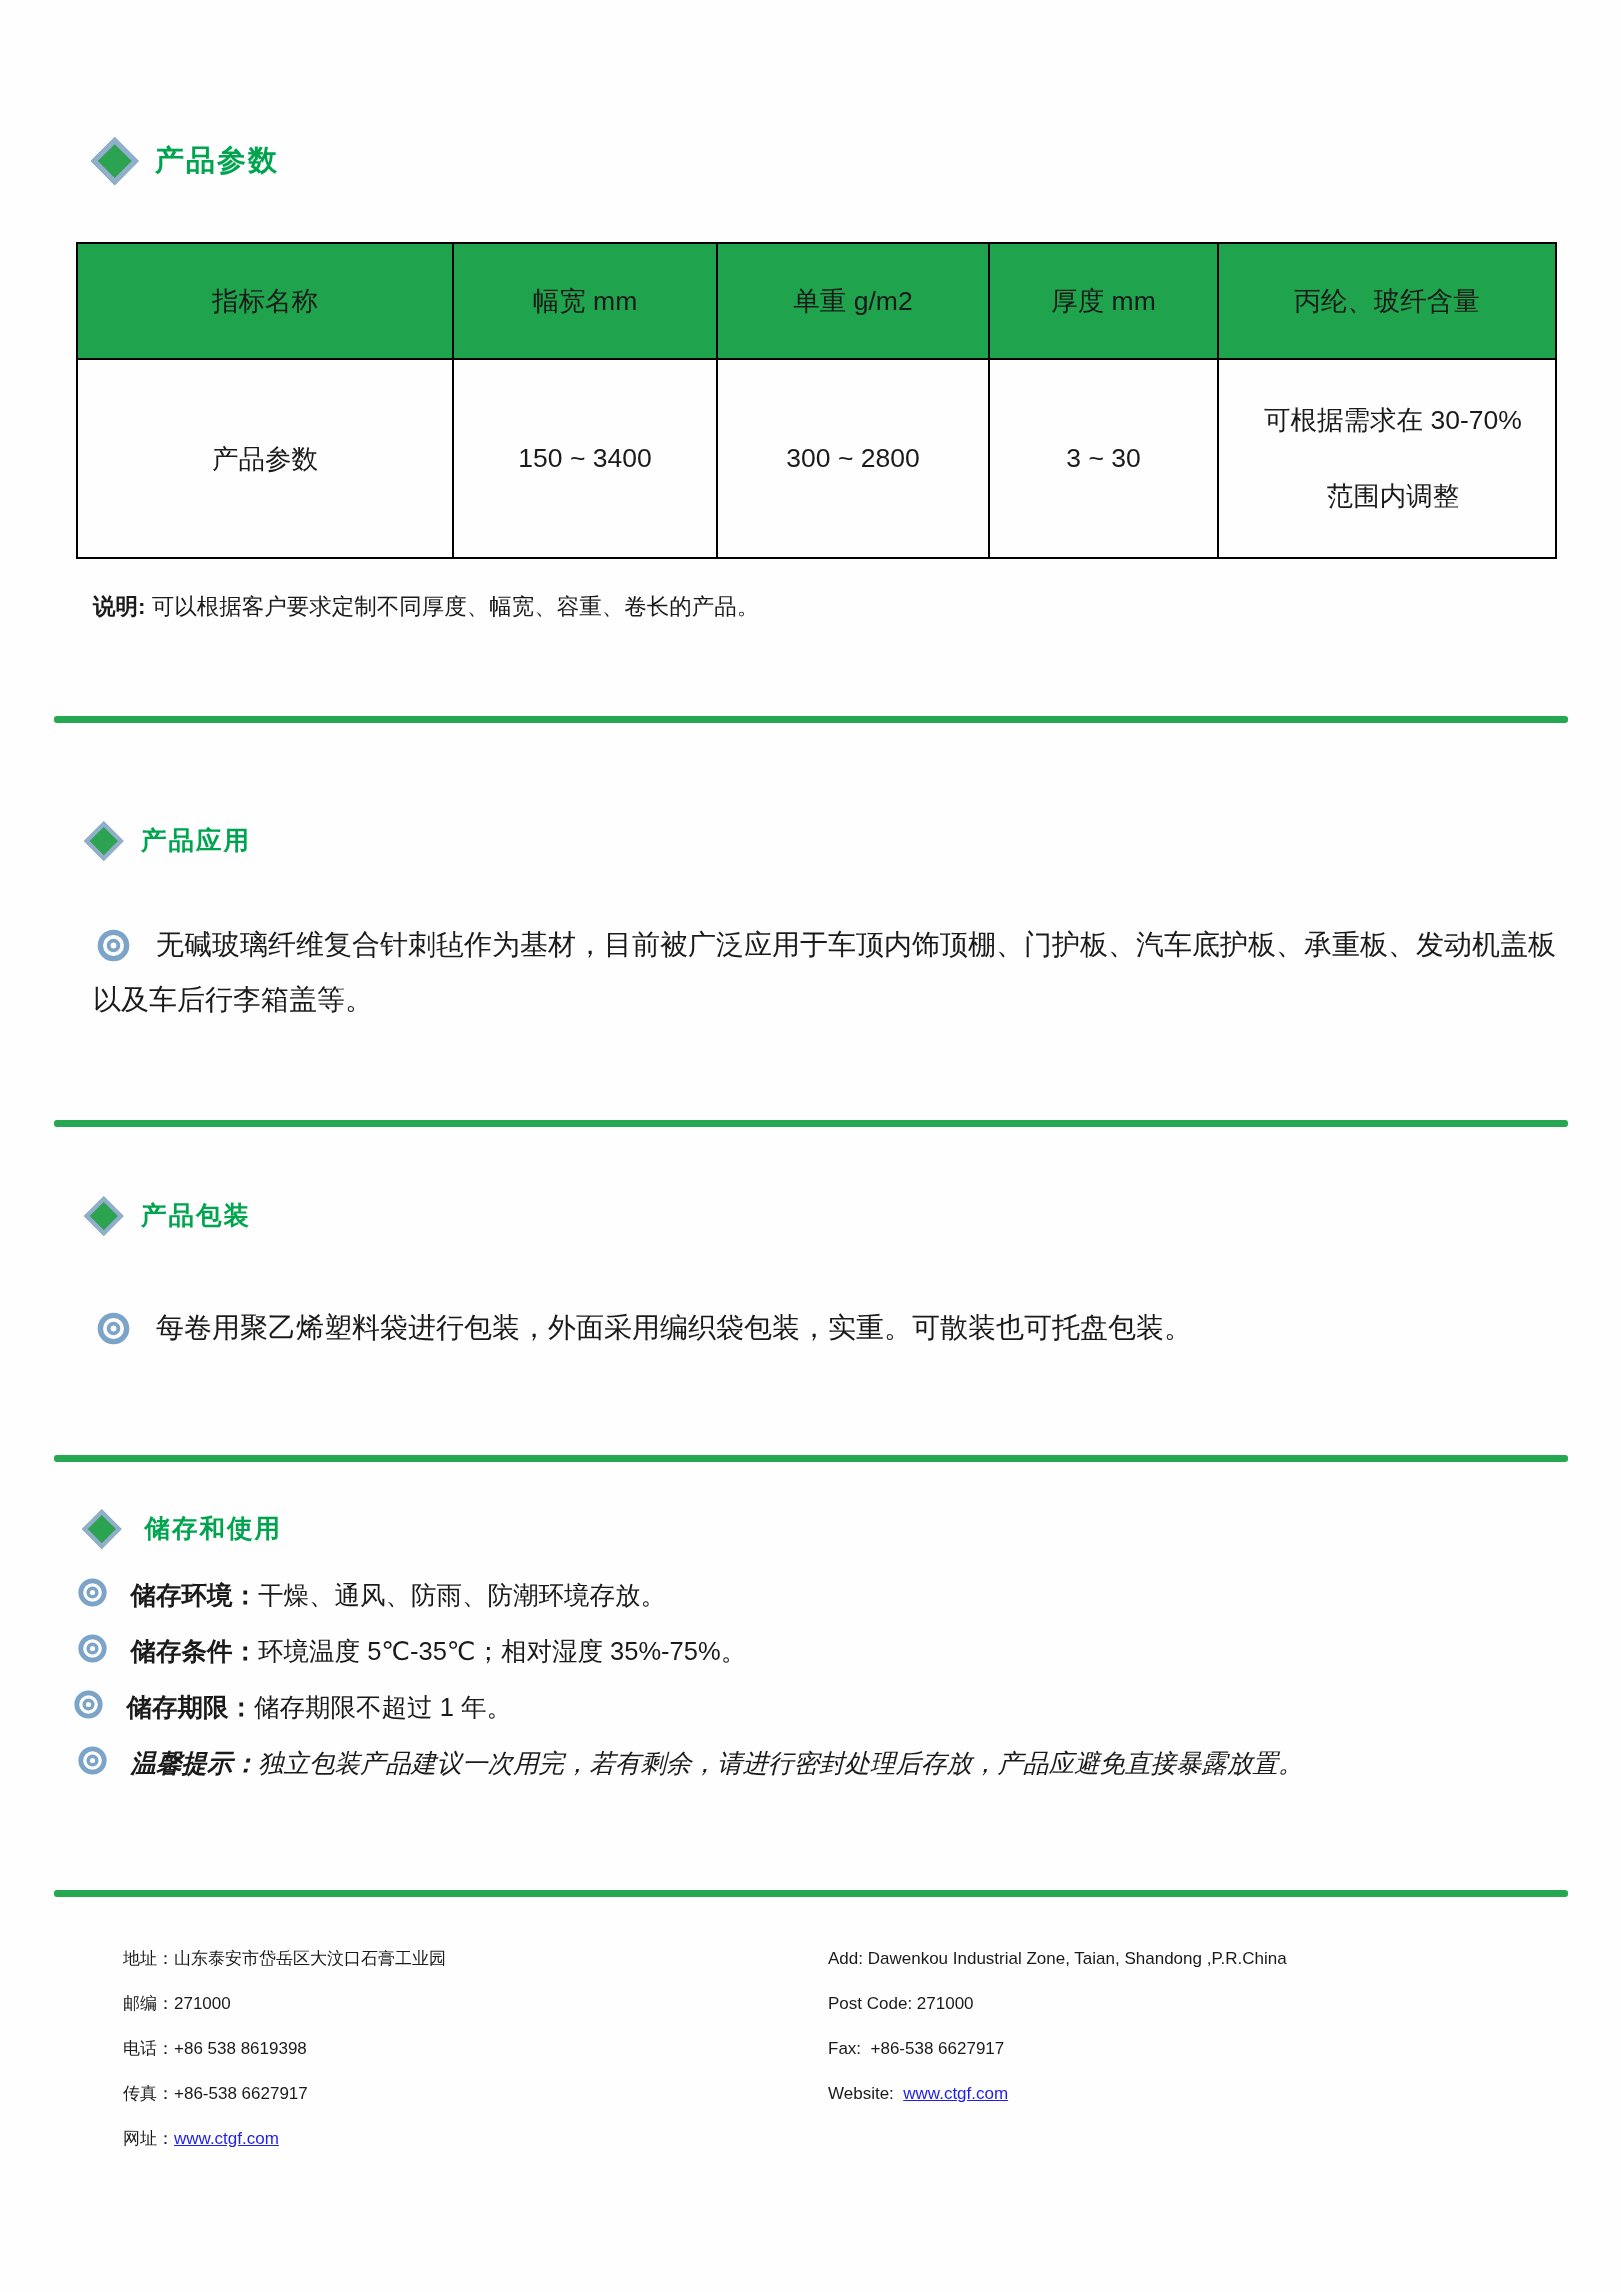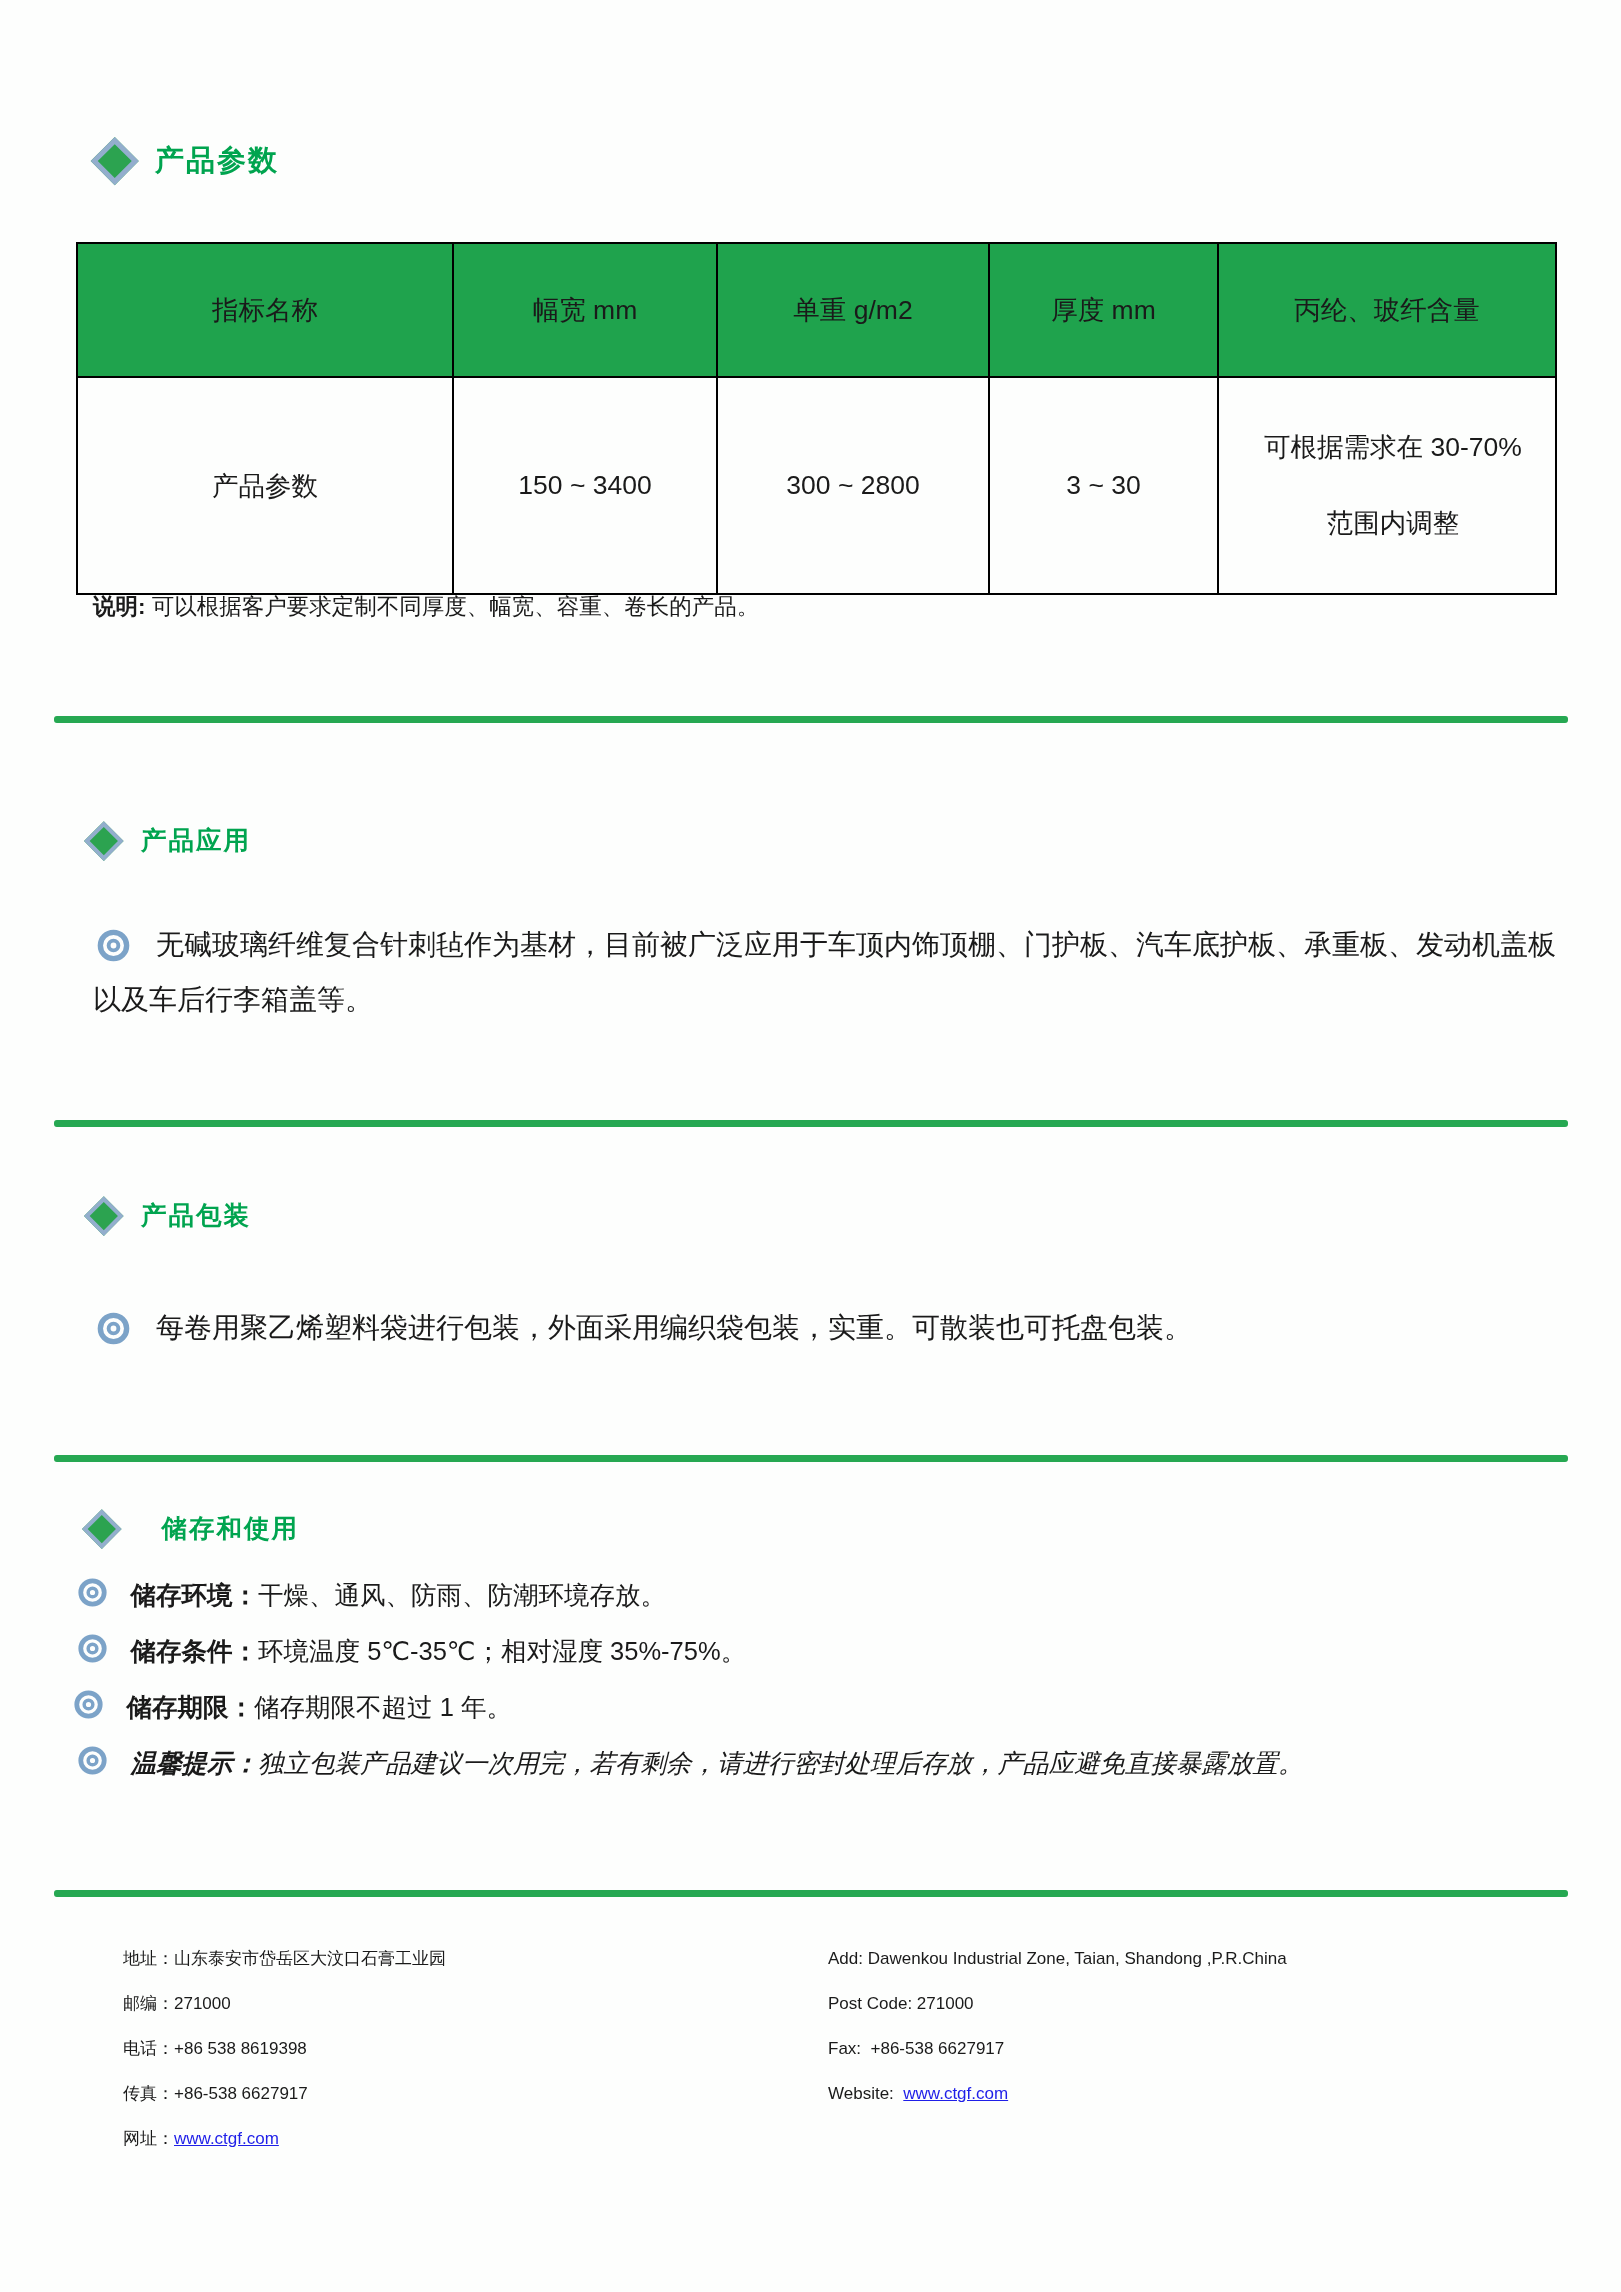--- a/index.html
+++ b/index.html
@@ -35,21 +35,21 @@
   
   table.params{
     border-collapse:collapse;table-layout:fixed;
     width:1479px;height:299px;
     font-size:26.5px;
   }
   table.params td,table.params th{
     border:2.5px solid #000000;
     text-align:center;vertical-align:middle;
     font-weight:normal;
-    padding:12px;
+    padding:3px;
   }
   table.params thead th{background:#1fa34d;height:108px;}
   table.params tbody td{height:191px;background:#fdfefd;}
   td.adjust-cell{text-align:right;padding:0 9.8px 0 21.6px !important;}
   .adjust-line{display:block;line-height:1.1;}
   .adjust-line + .adjust-line{margin-top:47px;}
 
   
   .note{font-size:22.5px;}
   .note b{font-weight:bold;}
@@ -143,21 +143,21 @@
       <svg width="37" height="37" viewBox="0 0 38 38">
         <circle cx="19" cy="19" r="13.5" fill="none" stroke="#7ca3c8" stroke-width="5.5"></circle>
         <circle cx="19" cy="19" r="5" fill="none" stroke="#7ca3c8" stroke-width="4"></circle>
       </svg>
     </span>
     <div class="para-text para1">每卷用聚乙烯塑料袋进行包装，外面采用编织袋包装，实重。可散装也可托盘包装。</div>
   </div>
 
   <div class="abs divider" style="top:1455px;"></div>
 
-  <div class="abs sec-head" style="left:88px;top:1511px;gap:46px;">
+  <div class="abs sec-head" style="left:88px;top:1511px;gap:29px;">
     <span class="diamond small"></span>
     <span class="head-text sub">储存和使用</span>
   </div>
 
   <div class="abs store-row" style="left:76px;top:1576px;">
     <span class="ring">
       <svg width="33" height="33" viewBox="0 0 38 38">
           <circle cx="19" cy="19" r="13.5" fill="none" stroke="#7ca3c8" stroke-width="5.5"></circle>
           <circle cx="19" cy="19" r="5" fill="none" stroke="#7ca3c8" stroke-width="4"></circle>
         </svg>

